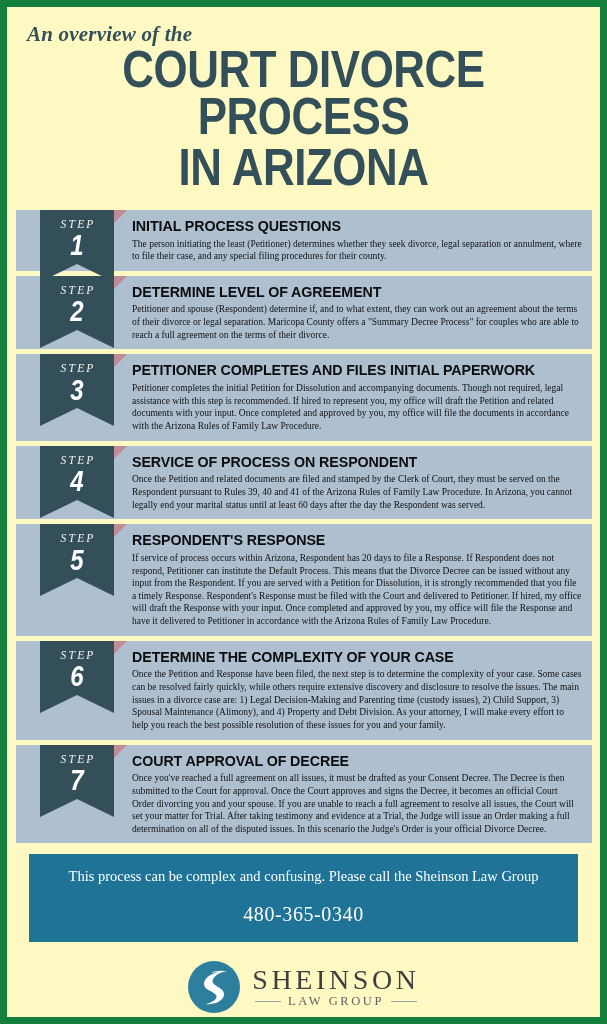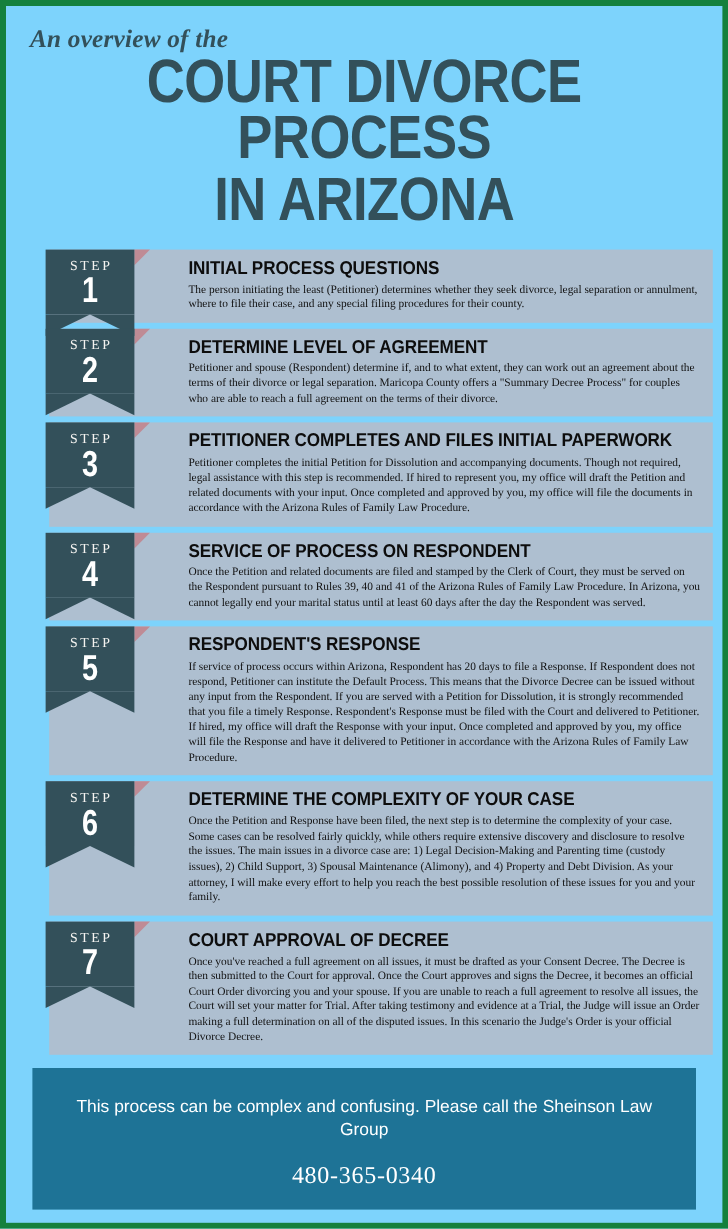--- a/index.html
+++ b/index.html
@@ -11,23 +11,23 @@
     width: 607px;
     height: 1024px;
     position: relative;
     overflow: hidden;
     font-family: "Liberation Serif", serif;
   }
   .page {
     width: 607px;
     height: 1024px;
     position: relative;
-    background: #7dd3fc;
+    background: #fef9c3;
     box-sizing: border-box;
-    border: 5px solid #15803d;
+    border: 7px solid #15803d;
   }
 
   
   .header {
     padding: 16px 18px 0 18px;
   }
   .subtitle {
     font-family: "Liberation Serif", serif;
     font-style: italic;
     font-weight: bold;
@@ -54,21 +54,21 @@
   .steps {
     position: relative;
     margin-top: 18px;
   }
   .step {
     position: relative;
     margin-bottom: 5px;
   }
   .band {
     position: relative;
-    margin-left: 36px;
+    margin-left: 9px;
     margin-right: 8px;
     background: #aebfd0;
     min-height: 56px;
     padding: 6px 10px 8px 116px;
     box-sizing: border-box;
   }
   .step-head {
     font-family: "Liberation Sans Narrow", "Liberation Sans", sans-serif;
     font-weight: bold;
     font-size: 15.5px;
@@ -89,20 +89,21 @@
     text-align: left;
   }
 
   
   .badge {
     position: absolute;
     left: 33px;
     top: 0;
     width: 92px;
     z-index: 3;
+    font-style: italic;
   }
   .badge-body {
     background: #33505a;
     width: 74px;
     padding-top: 9px;
     padding-bottom: 3px;
     text-align: center;
   }
   .badge-point {
     width: 0;
@@ -143,24 +144,24 @@
   
   .cta {
     margin: 11px 22px 0 22px;
     background: #1e7396;
     color: #ffffff;
     text-align: center;
     padding: 13px 22px 16px 22px;
     box-sizing: border-box;
   }
   .cta-text {
-    font-family: Liberation Sans, sans-serif;
+    font-family: Liberation Serif, serif;
     font-size: 14.5px;
     line-height: 1.32;
-    margin: 11px;
+    margin: 0;
   }
   .cta-phone {
     font-family: "Liberation Serif", serif;
     font-size: 20px;
     letter-spacing: 0.6px;
     margin: 16px 0 0 0;
   }
 
   
   .logo-wrap {

